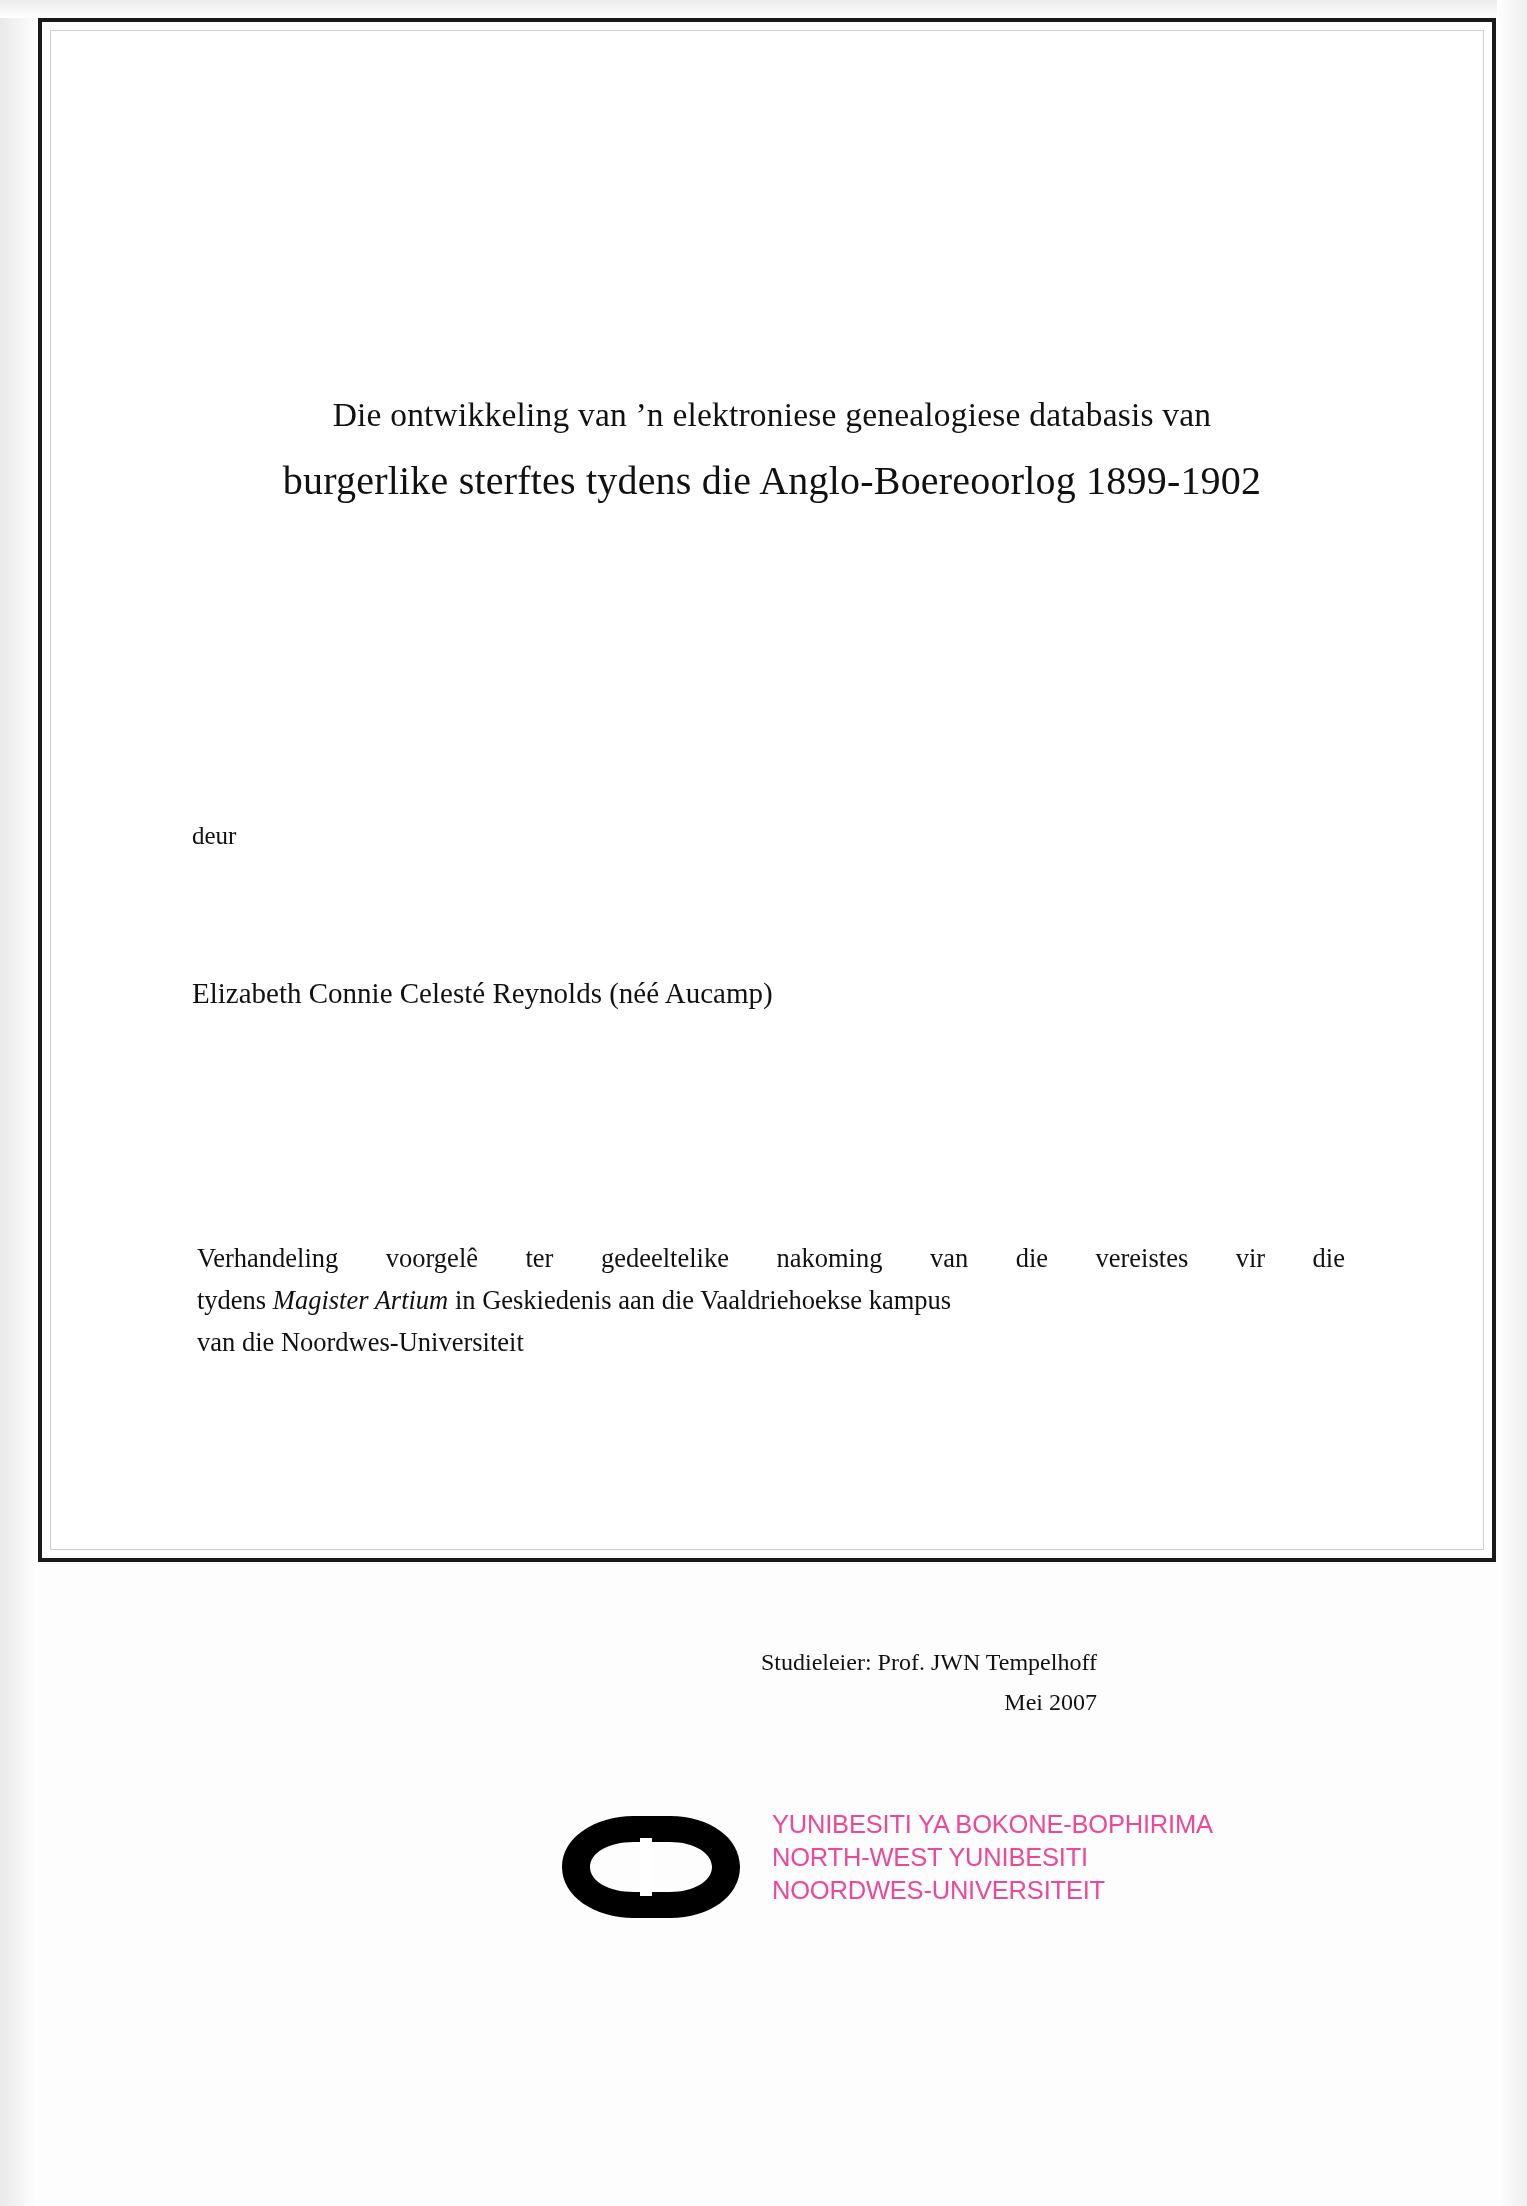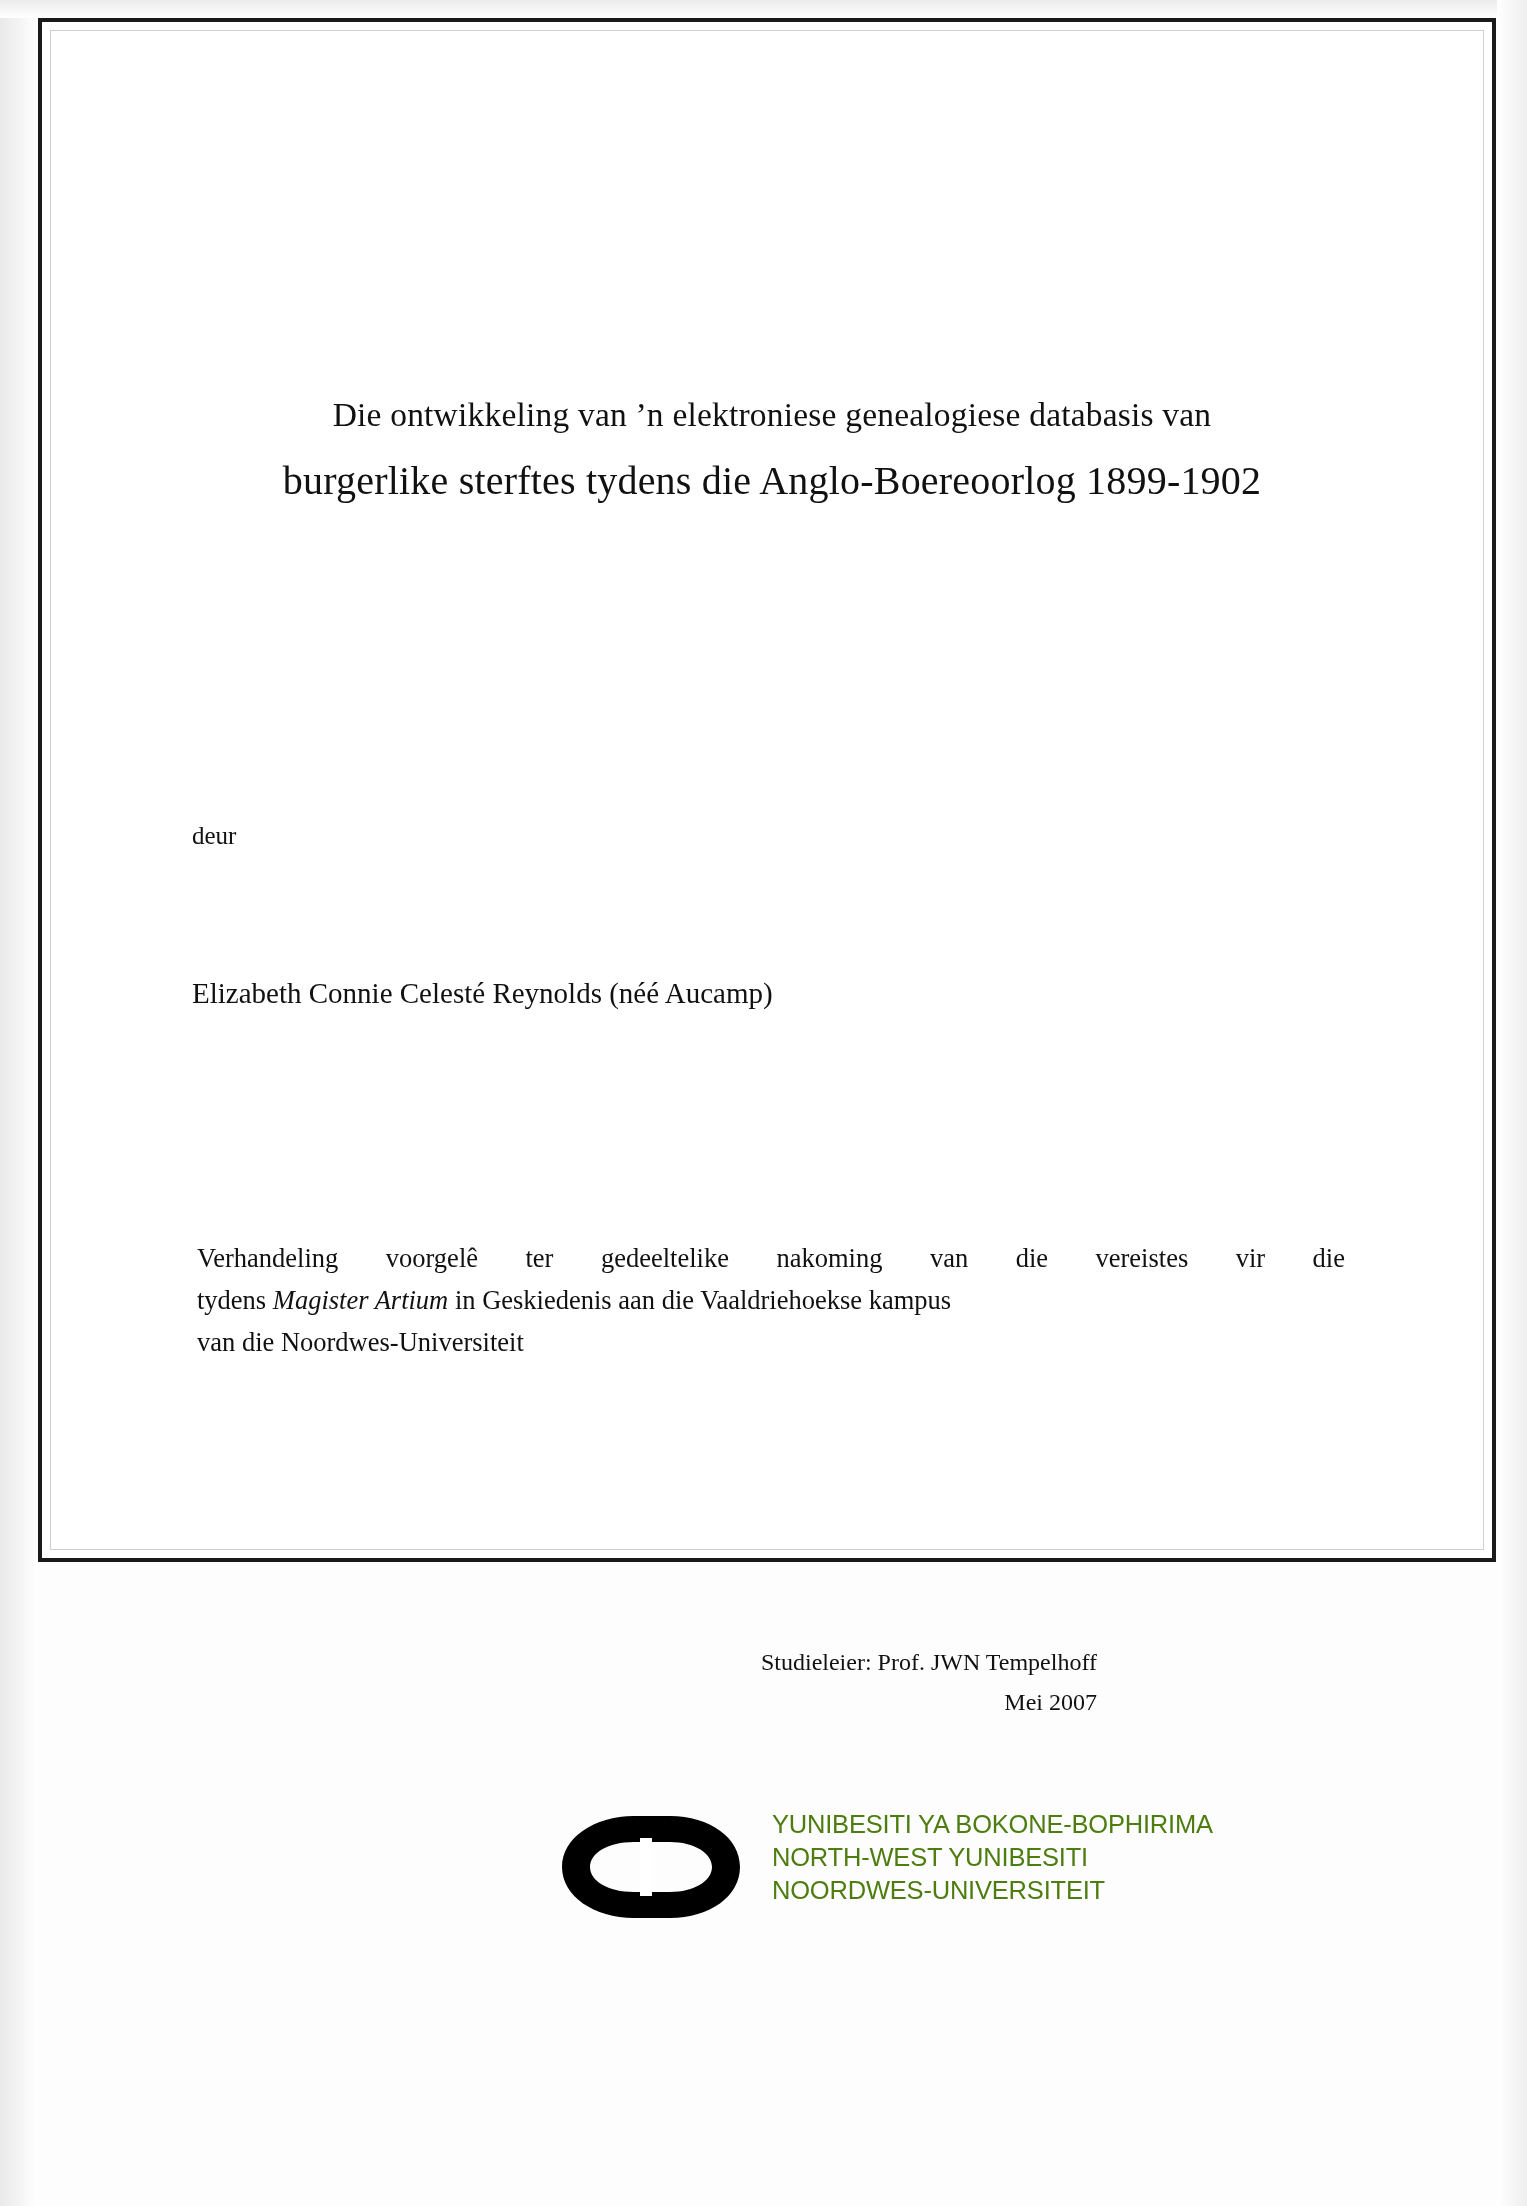--- a/index.html
+++ b/index.html
@@ -135,21 +135,21 @@
   .logo-mark svg { display: block; }
 
   .logo-text {
     position: absolute;
     left: 250px;
     top: 6px;
     font-family: "Liberation Sans", sans-serif;
     font-size: 25.5px;
     line-height: 33px;
     letter-spacing: -0.2px;
-    color: #4d7c0f;
+    color: #ec4899;
     white-space: nowrap;
   }
 
   
   .edge-shadow-left {
     position: absolute;
     left: 0; top: 0;
     width: 38px; height: 2206px;
     background: linear-gradient(to right, #e9e9e9, #ffffff);
   }

